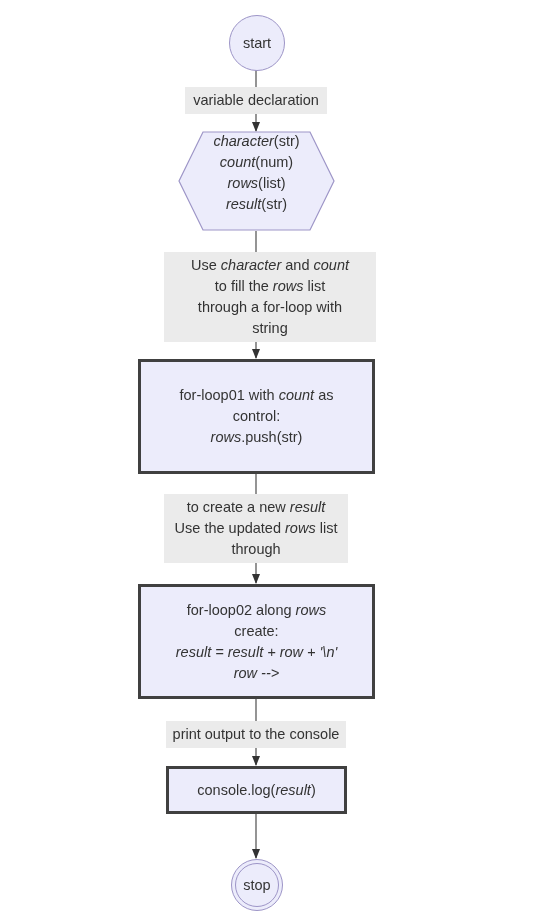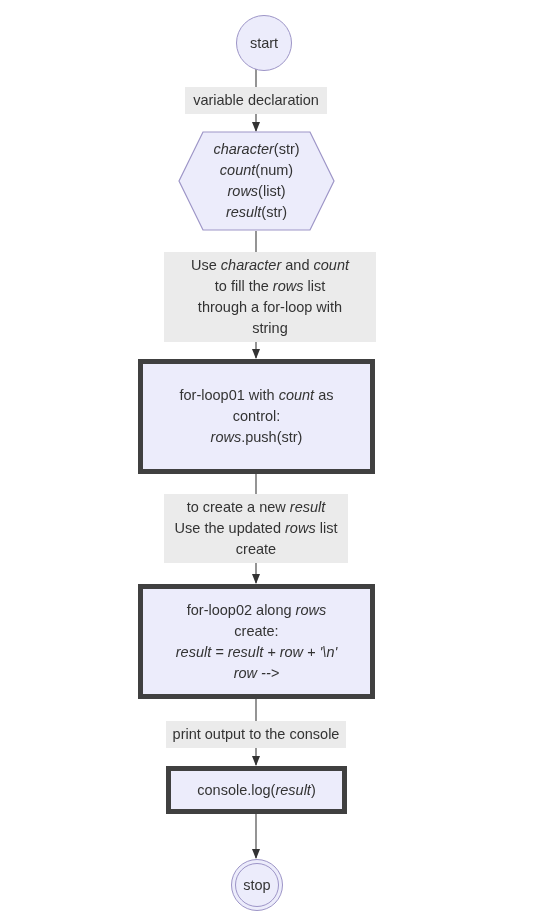--- a/index.html
+++ b/index.html
@@ -44,42 +44,42 @@
     left: 3px; top: 3px; right: 3px; bottom: 3px;
     border-radius: 50%;
     border: 1px solid #9d95c7;
     pointer-events: none;
   }
 
   
   .process {
     position: absolute;
     background: #ececfb;
-    border: 5px solid #404040;
+    border: 3px solid #404040;
     display: flex;
     align-items: center;
     justify-content: center;
     box-sizing: border-box;
   }
 
   
   .hexagon-wrap {
     position: absolute;
   }
   .hexagon-wrap svg {
     position: absolute;
     left: 0;
     top: 0;
   }
   .hexagon-label {
     position: absolute;
     left: 0; top: 0;
     width: 100%; height: 100%;
     display: flex;
-    align-items: center;
+    align-items: flex-start;
     justify-content: center;
   }
 
   
   .edge-label {
     position: absolute;
     background: #ebebeb;
     color: #333333;
     font-size: 14.5px;
     line-height: 21px;
@@ -115,21 +115,21 @@
 
     <line x1="256" y1="231" x2="256" y2="358" stroke="#4d4d4d" stroke-width="1.2" marker-end="url(#arrowhead)"></line>
 
     <line x1="256" y1="474" x2="256" y2="583" stroke="#4d4d4d" stroke-width="1.2" marker-end="url(#arrowhead)"></line>
 
     <line x1="256" y1="698" x2="256" y2="765" stroke="#4d4d4d" stroke-width="1.2" marker-end="url(#arrowhead)"></line>
 
     <line x1="256" y1="814" x2="256" y2="858" stroke="#4d4d4d" stroke-width="1.2" marker-end="url(#arrowhead)"></line>
   </svg>
 
-  <div class="terminator" style="left:236px; top:15px; width:54px; height:54px;">
+  <div class="terminator" style="left:229px; top:15px; width:54px; height:54px;">
     <span class="node-text">start</span>
   </div>
 
   <div class="edge-label" style="left:185px; top:87px; width:142px;">
     <span>variable declaration</span>
   </div>
 
   <div class="hexagon-wrap" style="left:178px; top:131px; width:157px; height:100px;">
     <svg width="157" height="100" viewBox="0 0 157 100">
       <polygon points="25,1 132,1 156,50 132,99 25,99 1,50" fill="#ececfb" stroke="#9d95c7" stroke-width="1.2"></polygon>
@@ -155,21 +155,21 @@
     <div class="node-text">
       <div><span>for-loop01 with </span><i>count</i><span> as</span></div>
       <div><span>control:</span></div>
       <div><i>rows</i><span>.push(str)</span></div>
     </div>
   </div>
 
   <div class="edge-label" style="left:164px; top:494px; width:184px;">
     <div><span>to create a new </span><i>result</i></div>
     <div><span>Use the updated </span><i>rows</i><span> list</span></div>
-    <div><span>create</span></div>
+    <div><span>through</span></div>
   </div>
 
   <div class="process" style="left:138px; top:584px; width:237px; height:115px;">
     <div class="node-text">
       <div><span>for-loop02 along </span><i>rows</i></div>
       <div><span>create:</span></div>
       <div><i>result = result + row + '\n'</i></div>
       <div><i>row --&gt;</i></div>
     </div>
   </div>

